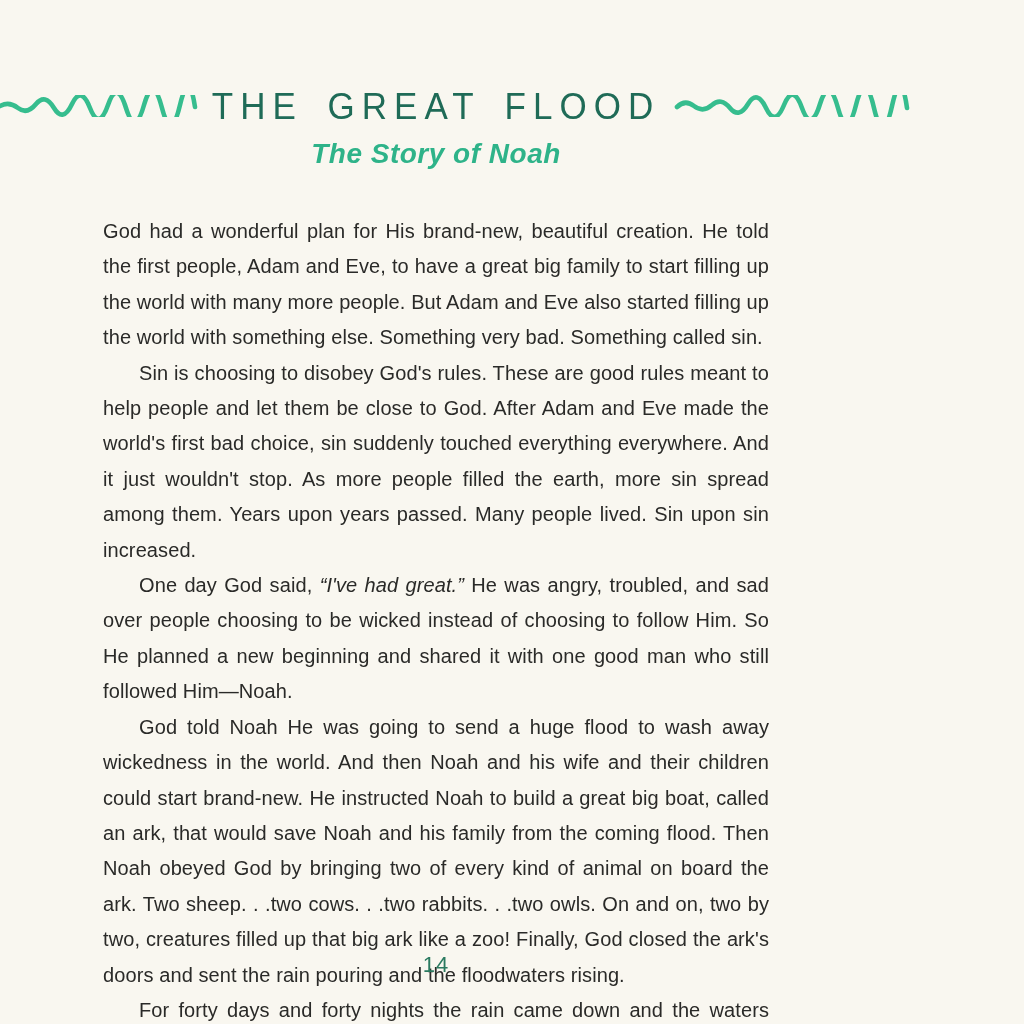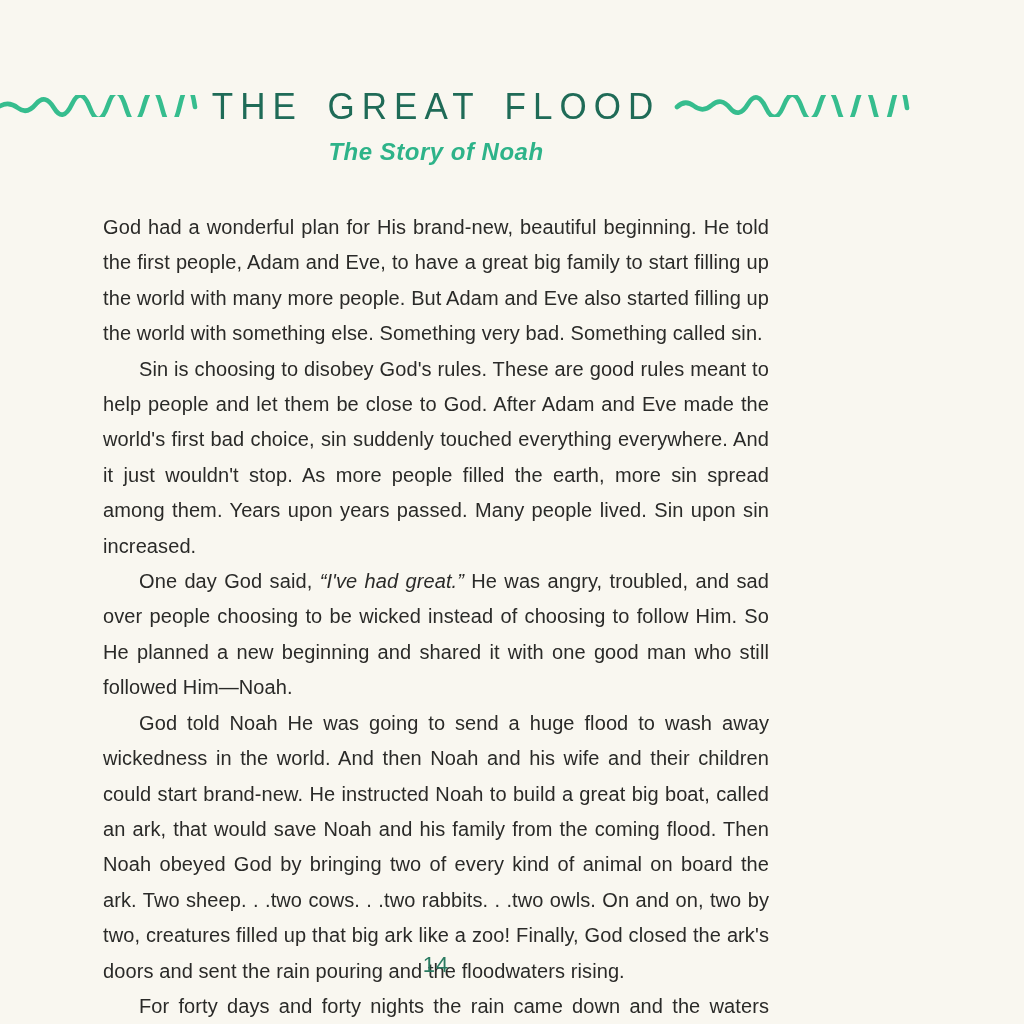--- a/index.html
+++ b/index.html
@@ -33,21 +33,21 @@
     letter-spacing: 7px;
     word-spacing: 8px;
     color: #1f6b57;
     white-space: nowrap;
     transform: scaleY(1.08);
     font-family: "Liberation Sans", sans-serif;
   }
   h2.chapter-subtitle {
     margin: 10px 0 0 0;
     text-align: center;
-    font-size: 24px;
+    font-size: 28px;
     font-style: italic;
     font-weight: bold;
     letter-spacing: 0.5px;
     color: #2eb389;
   }
   
   .body-text {
     margin-top: 44px;
     font-size: 20px;
     line-height: 35.4px;
@@ -85,21 +85,21 @@
       </svg>
       <h1 class="chapter-title">THE GREAT FLOOD</h1>
       <svg class="squiggle" width="236" height="22" viewBox="0 0 236 22" fill="none" xmlns="http://www.w3.org/2000/svg">
         <path d="M3,12 Q11,4 20,11 T38,10 T56,13 T74,9 T92,13 T110,10 T128,13 T146,9 T164,13 T182,10 T200,13 T218,11 T233,13" stroke="#36bd8e" stroke-width="4.6" stroke-linecap="round" fill="none"></path>
       </svg>
     </div>
     <h2 class="chapter-subtitle">The Story of Noah</h2>
   </header>
 
   <main class="body-text">
-    <p><span>God had a wonderful plan for His brand-new, beautiful beginning. He told the first people, Adam and Eve, to have a great big family to start filling up the world with many more people. But Adam and Eve also started filling up the world with something else. Something very bad. Something called sin.</span></p>
+    <p><span>God had a wonderful plan for His brand-new, beautiful creation. He told the first people, Adam and Eve, to have a great big family to start filling up the world with many more people. But Adam and Eve also started filling up the world with something else. Something very bad. Something called sin.</span></p>
     <p class="indent"><span>Sin is choosing to disobey God's rules. These are good rules meant to help people and let them be close to God. After Adam and Eve made the world's first bad choice, sin suddenly touched everything everywhere. And it just wouldn't stop. As more people filled the earth, more sin spread among them. Years upon years passed. Many people lived. Sin upon sin increased.</span></p>
     <p class="indent"><span>One day God said, </span><em>“I've had great.”</em><span> He was angry, troubled, and sad over people choosing to be wicked instead of choosing to follow Him. So He planned a new beginning and shared it with one good man who still followed Him—Noah.</span></p>
     <p class="indent"><span>God told Noah He was going to send a huge flood to wash away wickedness in the world. And then Noah and his wife and their children could start brand-new. He instructed Noah to build a great big boat, called an ark, that would save Noah and his family from the coming flood. Then Noah obeyed God by bringing two of every kind of animal on board the ark. Two sheep. . .two cows. . .two rabbits. . .two owls. On and on, two by two, creatures filled up that big ark like a zoo! Finally, God closed the ark's doors and sent the rain pouring and the floodwaters rising.</span></p>
     <p class="indent stretch"><span>For forty days and forty nights the rain came down and the waters rose up.</span></p>
   </main>
 
   <footer class="footer">
     <span class="page-number">14</span>
   </footer>
 

